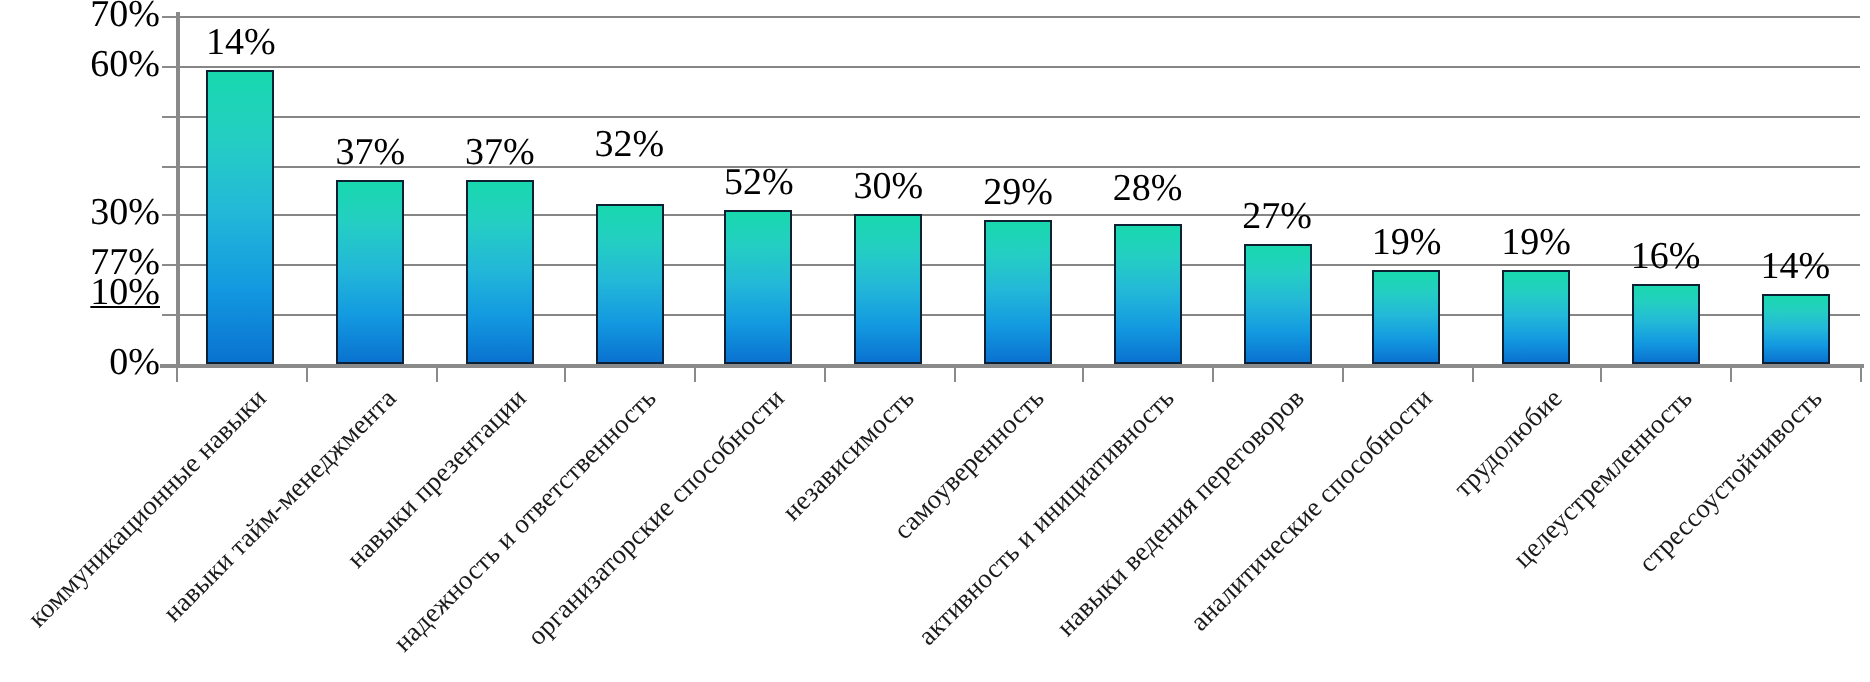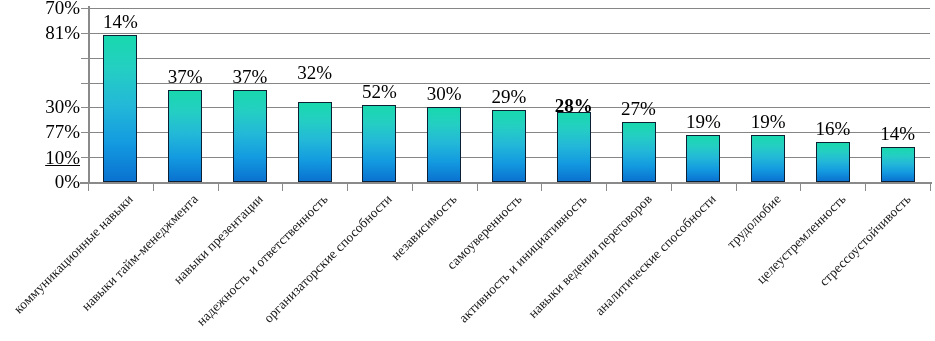--- a/index.html
+++ b/index.html
@@ -113,24 +113,24 @@
     letter-spacing: 0.1px;
   }
 </style>
 </head>
 <body>
 
 <div id="chart-root">
 
   <div id="y-labels">
       <div class="y-label" style="top: 174px;">0%</div>
-      <div class="y-label" style="top: 150px; text-decoration: underline;">10%</div>
+      <div class="y-label" style="top: 139px; text-decoration: underline;">10%</div>
       <div class="y-label" style="top: 124.286px;">77%</div>
       <div class="y-label" style="top: 99.4286px;">30%</div>
-      <div class="y-label" style="top: 24.8571px;">81%</div>
+      <div class="y-label" style="top: 24.8571px;">60%</div>
       <div class="y-label" style="top: 0px;">70%</div>
     </div>
 
   <div class="plot-area" id="plot-area">
       <div class="grid-line" style="top: 174px;"></div>
       <div class="grid-line" style="top: 149.143px;"></div>
       <div class="grid-line" style="top: 124.286px;"></div>
       <div class="grid-line" style="top: 99.4286px;"></div>
       <div class="grid-line" style="top: 74.5714px;"></div>
       <div class="grid-line" style="top: 49.7143px;"></div>
@@ -177,21 +177,21 @@
       <div class="bar-value" style="left: 209.923px; width: 80px; top: 67.0286px;">37%</div>
       <div class="bar" title="надежность и ответственность — 32%" style="left: 297.692px; top: 102.457px; width: 34px; height: 79.5429px;"></div>
       <div class="bar-value" style="left: 274.692px; width: 80px; top: 63px;">32%</div>
       <div class="bar" title="организаторские способности — 31%" style="left: 362.462px; top: 104.943px; width: 34px; height: 77.0571px;"></div>
       <div class="bar-value" style="left: 339.462px; width: 80px; top: 81.9429px;">52%</div>
       <div class="bar" title="независимость — 30%" style="left: 427.231px; top: 107.429px; width: 34px; height: 74.5714px;"></div>
       <div class="bar-value" style="left: 404.231px; width: 80px; top: 84.4286px;">30%</div>
       <div class="bar" title="самоуверенность — 29%" style="left: 492px; top: 109.914px; width: 34px; height: 72.0857px;"></div>
       <div class="bar-value" style="left: 469px; width: 80px; top: 86.9143px;">29%</div>
       <div class="bar" title="активность и инициативность — 28%" style="left: 556.769px; top: 112.4px; width: 34px; height: 69.6px;"></div>
-      <div class="bar-value" style="left: 533.769px; width: 80px; top: 96px; font-weight: bold;">28%</div>
+      <div class="bar-value" style="left: 533.769px; width: 80px; top: 85px;">28%</div>
       <div class="bar" title="навыки ведения переговоров — 24%" style="left: 621.538px; top: 122.343px; width: 34px; height: 59.6571px;"></div>
       <div class="bar-value" style="left: 598.538px; width: 80px; top: 99.3429px;">27%</div>
       <div class="bar" title="аналитические способности — 19%" style="left: 686.308px; top: 134.771px; width: 34px; height: 47.2286px;"></div>
       <div class="bar-value" style="left: 663.308px; width: 80px; top: 111.771px;">19%</div>
       <div class="bar" title="трудолюбие — 19%" style="left: 751.077px; top: 134.771px; width: 34px; height: 47.2286px;"></div>
       <div class="bar-value" style="left: 728.077px; width: 80px; top: 111.771px;">19%</div>
       <div class="bar" title="целеустремленность — 16%" style="left: 815.846px; top: 142.229px; width: 34px; height: 39.7714px;"></div>
       <div class="bar-value" style="left: 792.846px; width: 80px; top: 119.229px;">16%</div>
       <div class="bar" title="стрессоустойчивость — 14%" style="left: 880.615px; top: 147.2px; width: 34px; height: 34.8px;"></div>
       <div class="bar-value" style="left: 857.615px; width: 80px; top: 124.2px;">14%</div>

